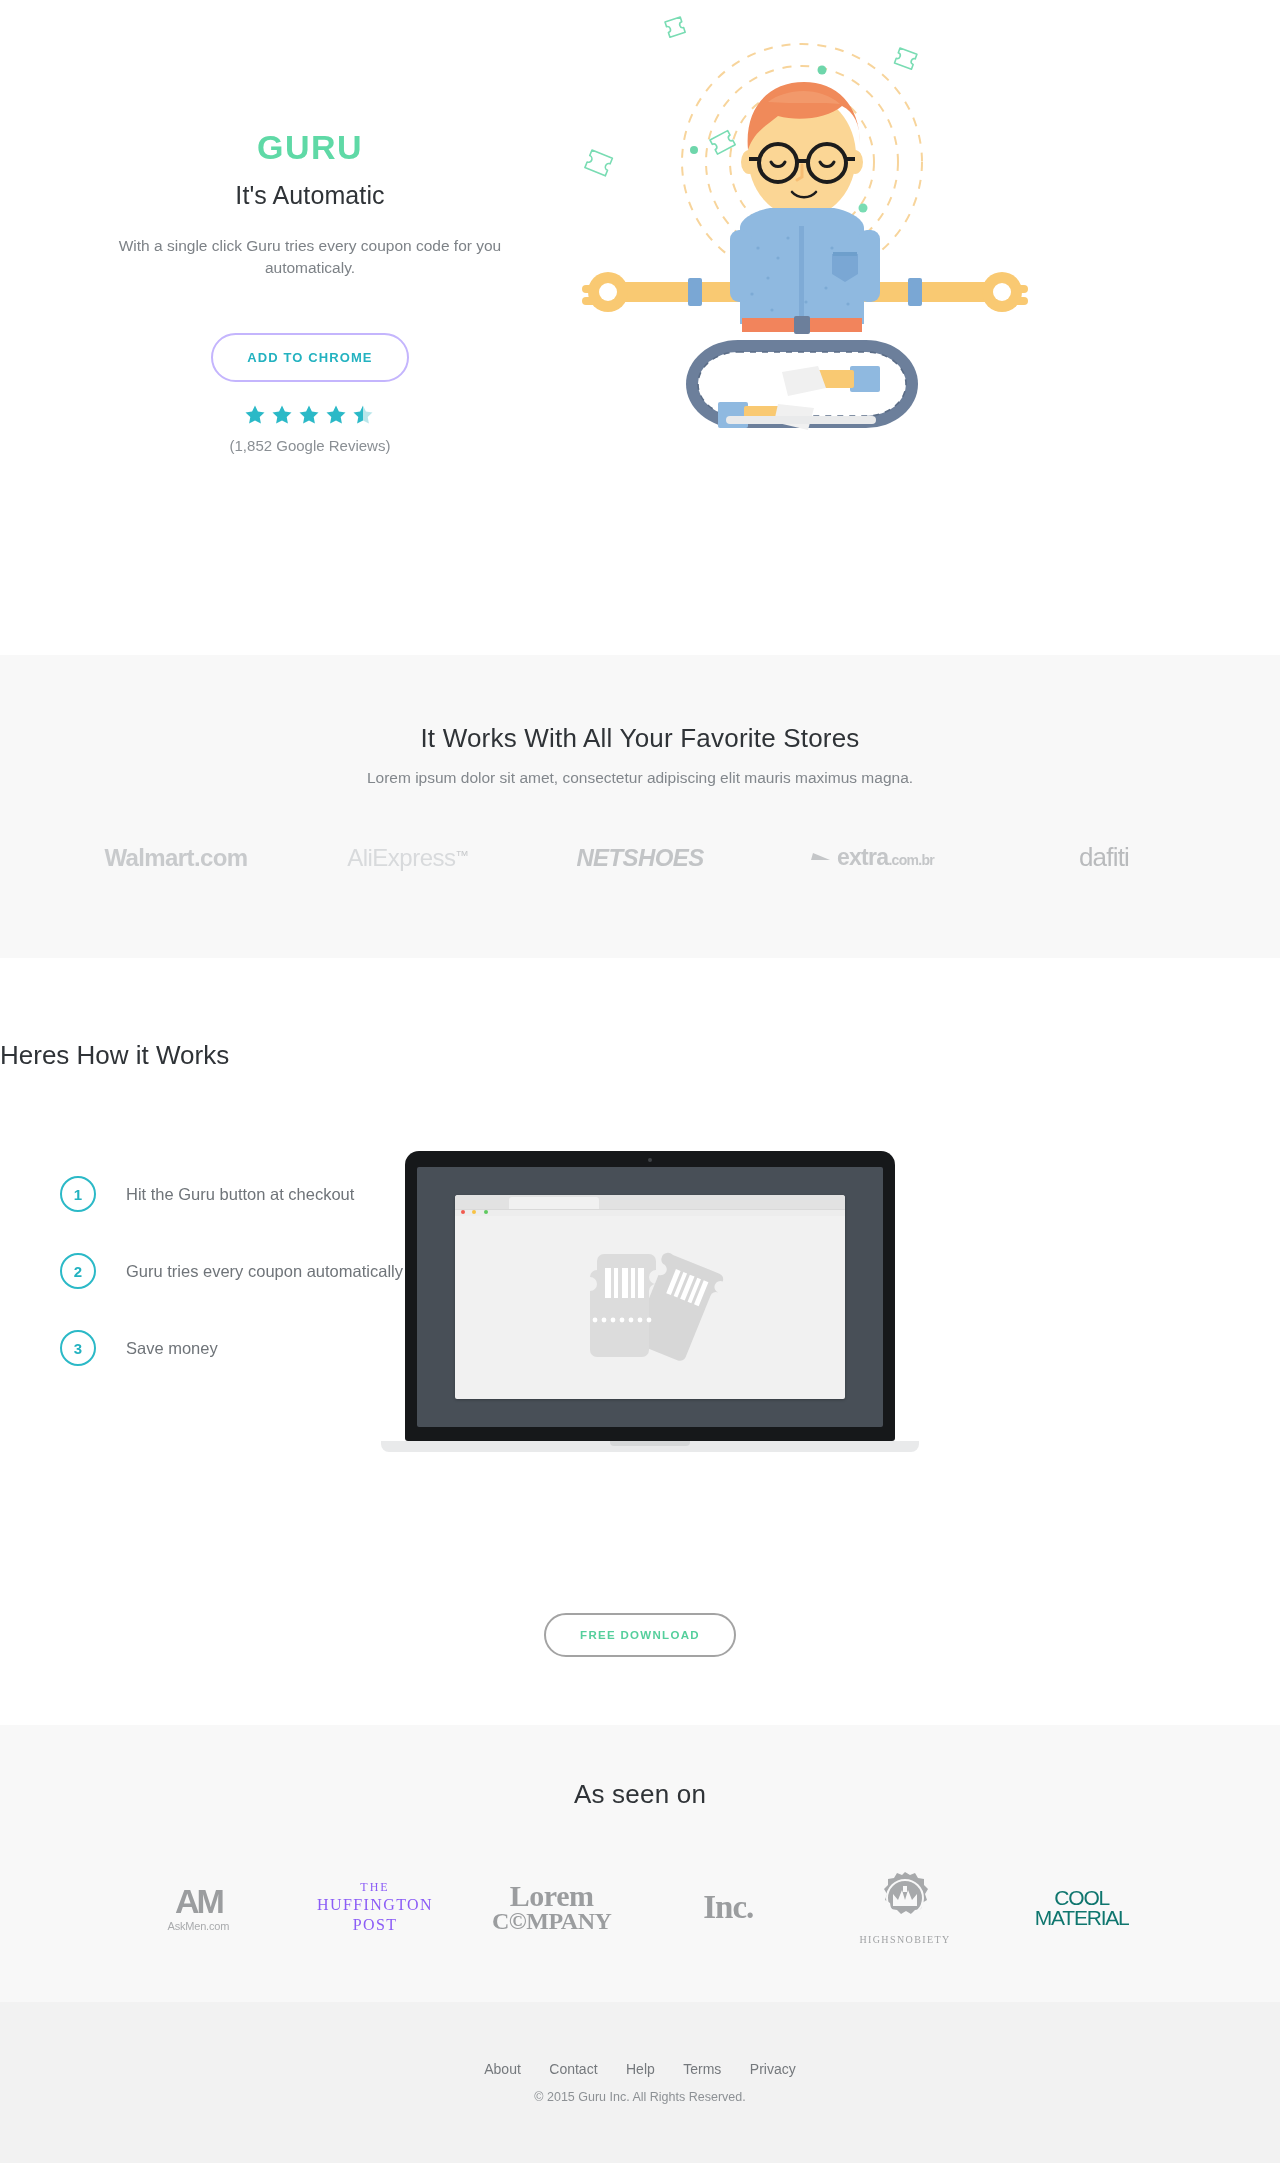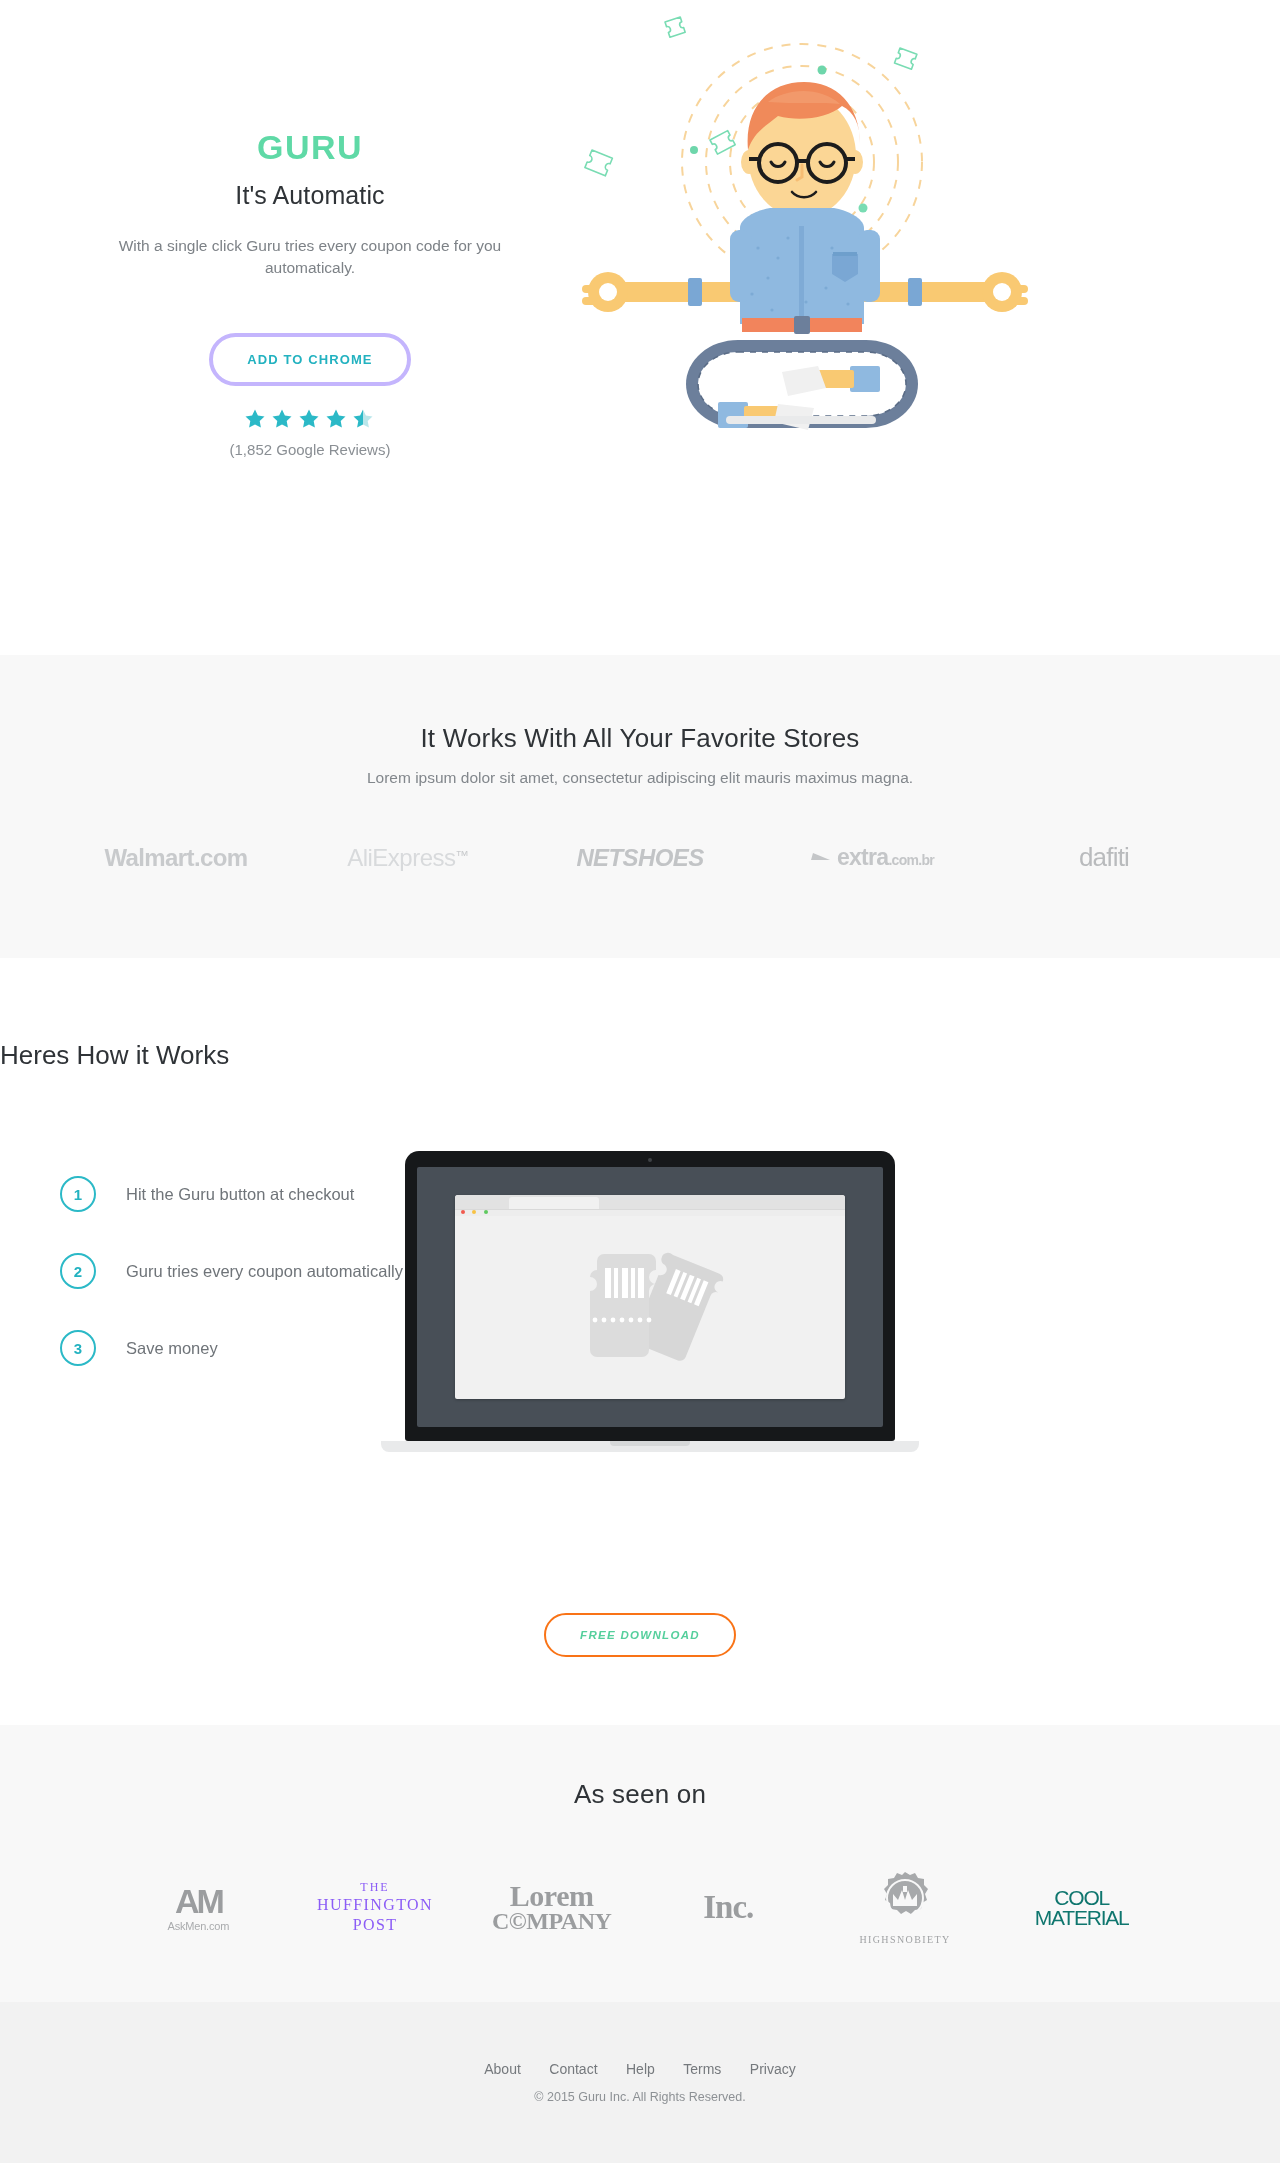--- a/index.html
+++ b/index.html
@@ -29,21 +29,21 @@
     color: #5fd9a6; line-height: 1;
   }
   .tagline {
     margin-top: 17px; font-size: 25px; color: #2f3337; font-weight: 300; letter-spacing: .1px;
   }
   .subcopy {
     margin-top: 25px; font-size: 15.5px; line-height: 1.45; color: #7d8287; font-weight: 300;
   }
   .cta-chrome {
     display: inline-block; margin-top: 53px;
-    border: 4px solid #c4b5fd; color: #23b2c0; background: transparent;
+    border: 2px solid #c4b5fd; color: #23b2c0; background: transparent;
     border-radius: 30px; padding: 15px 34px;
     font-size: 13px; font-weight: bold; letter-spacing: 1.1px; cursor: pointer;
     font-family: "Liberation Sans", sans-serif;
   }
   .stars { margin-top: 22px; line-height: 1; }
   .stars svg { vertical-align: middle; }
   .reviews { margin-top: 11px; font-size: 15px; color: #8a8f94; font-weight: 400; }
 
   .hero-art { position: absolute; left: 470px; top: 10px; width: 660px; height: 430px; }
 
@@ -108,23 +108,23 @@
   .laptop-base {
     height: 11px; background: #e9eaeb; border-radius: 0 0 8px 8px;
     margin: 0 -24px; position: relative;
   }
   .laptop-notch {
     width: 80px; height: 5px; background: #d6d8d9; border-radius: 0 0 4px 4px;
     position: absolute; left: 50%; margin-left: -40px; top: 0;
   }
   .cta-wrap { text-align: center; margin-top: 42px; }
   .cta-download {
-    display: inline-block; border: 2px solid #f97316; color: #55cf9c; background: transparent;
+    display: inline-block; border: 2px solid #a3a3a3; color: #55cf9c; background: transparent;
     border-radius: 30px; padding: 14px 34px; font-size: 11.5px; font-weight: bold;
-    letter-spacing: 1.3px; cursor: pointer; font-family: "Liberation Sans", sans-serif; font-style: italic;
+    letter-spacing: 1.3px; cursor: pointer; font-family: "Liberation Sans", sans-serif;
   }
 
   
   .seen { background: #f8f8f8; height: 277px; padding-top: 54px; text-align: center; }
   .press-logos {
     margin-top: 60px; display: flex; align-items: center; justify-content: center;
     width: 1060px; margin-left: auto; margin-right: auto;
   }
   .press { flex: 1; text-align: center; color: #a7a9ab; }
   .lg-askmen .am { font-size: 34px; font-weight: bold; letter-spacing: -3px; color: #9b9d9f; line-height: 1;}

